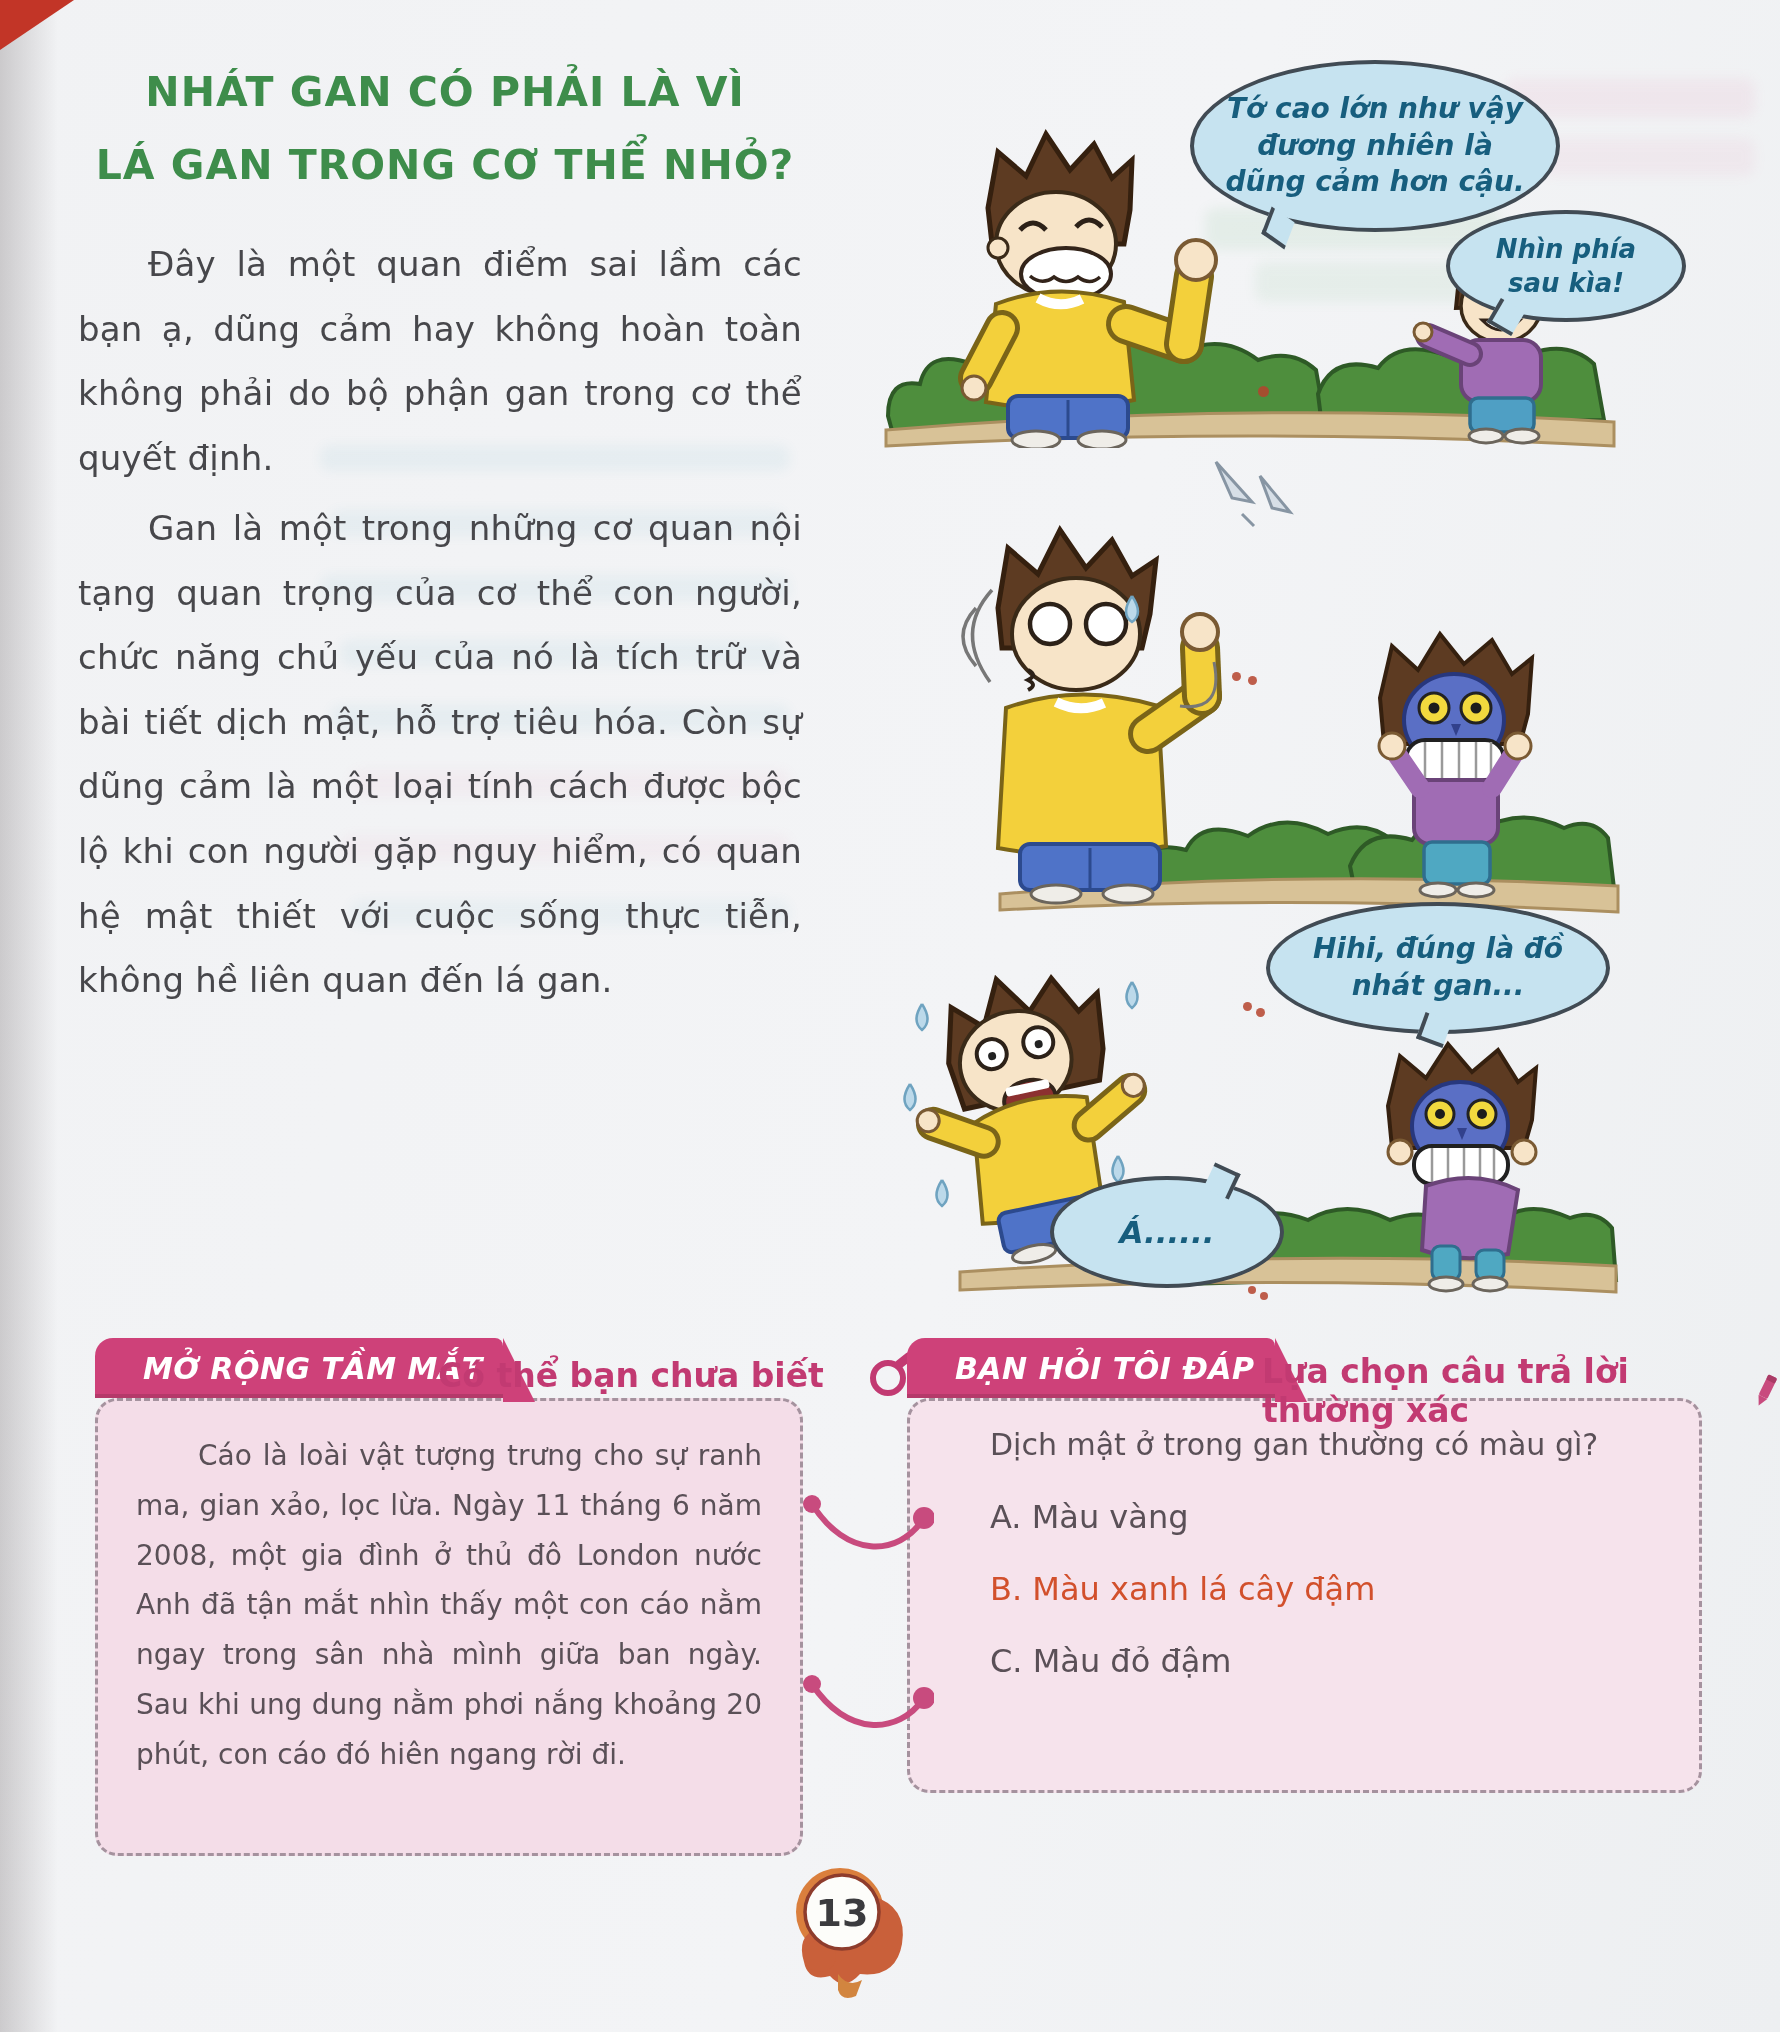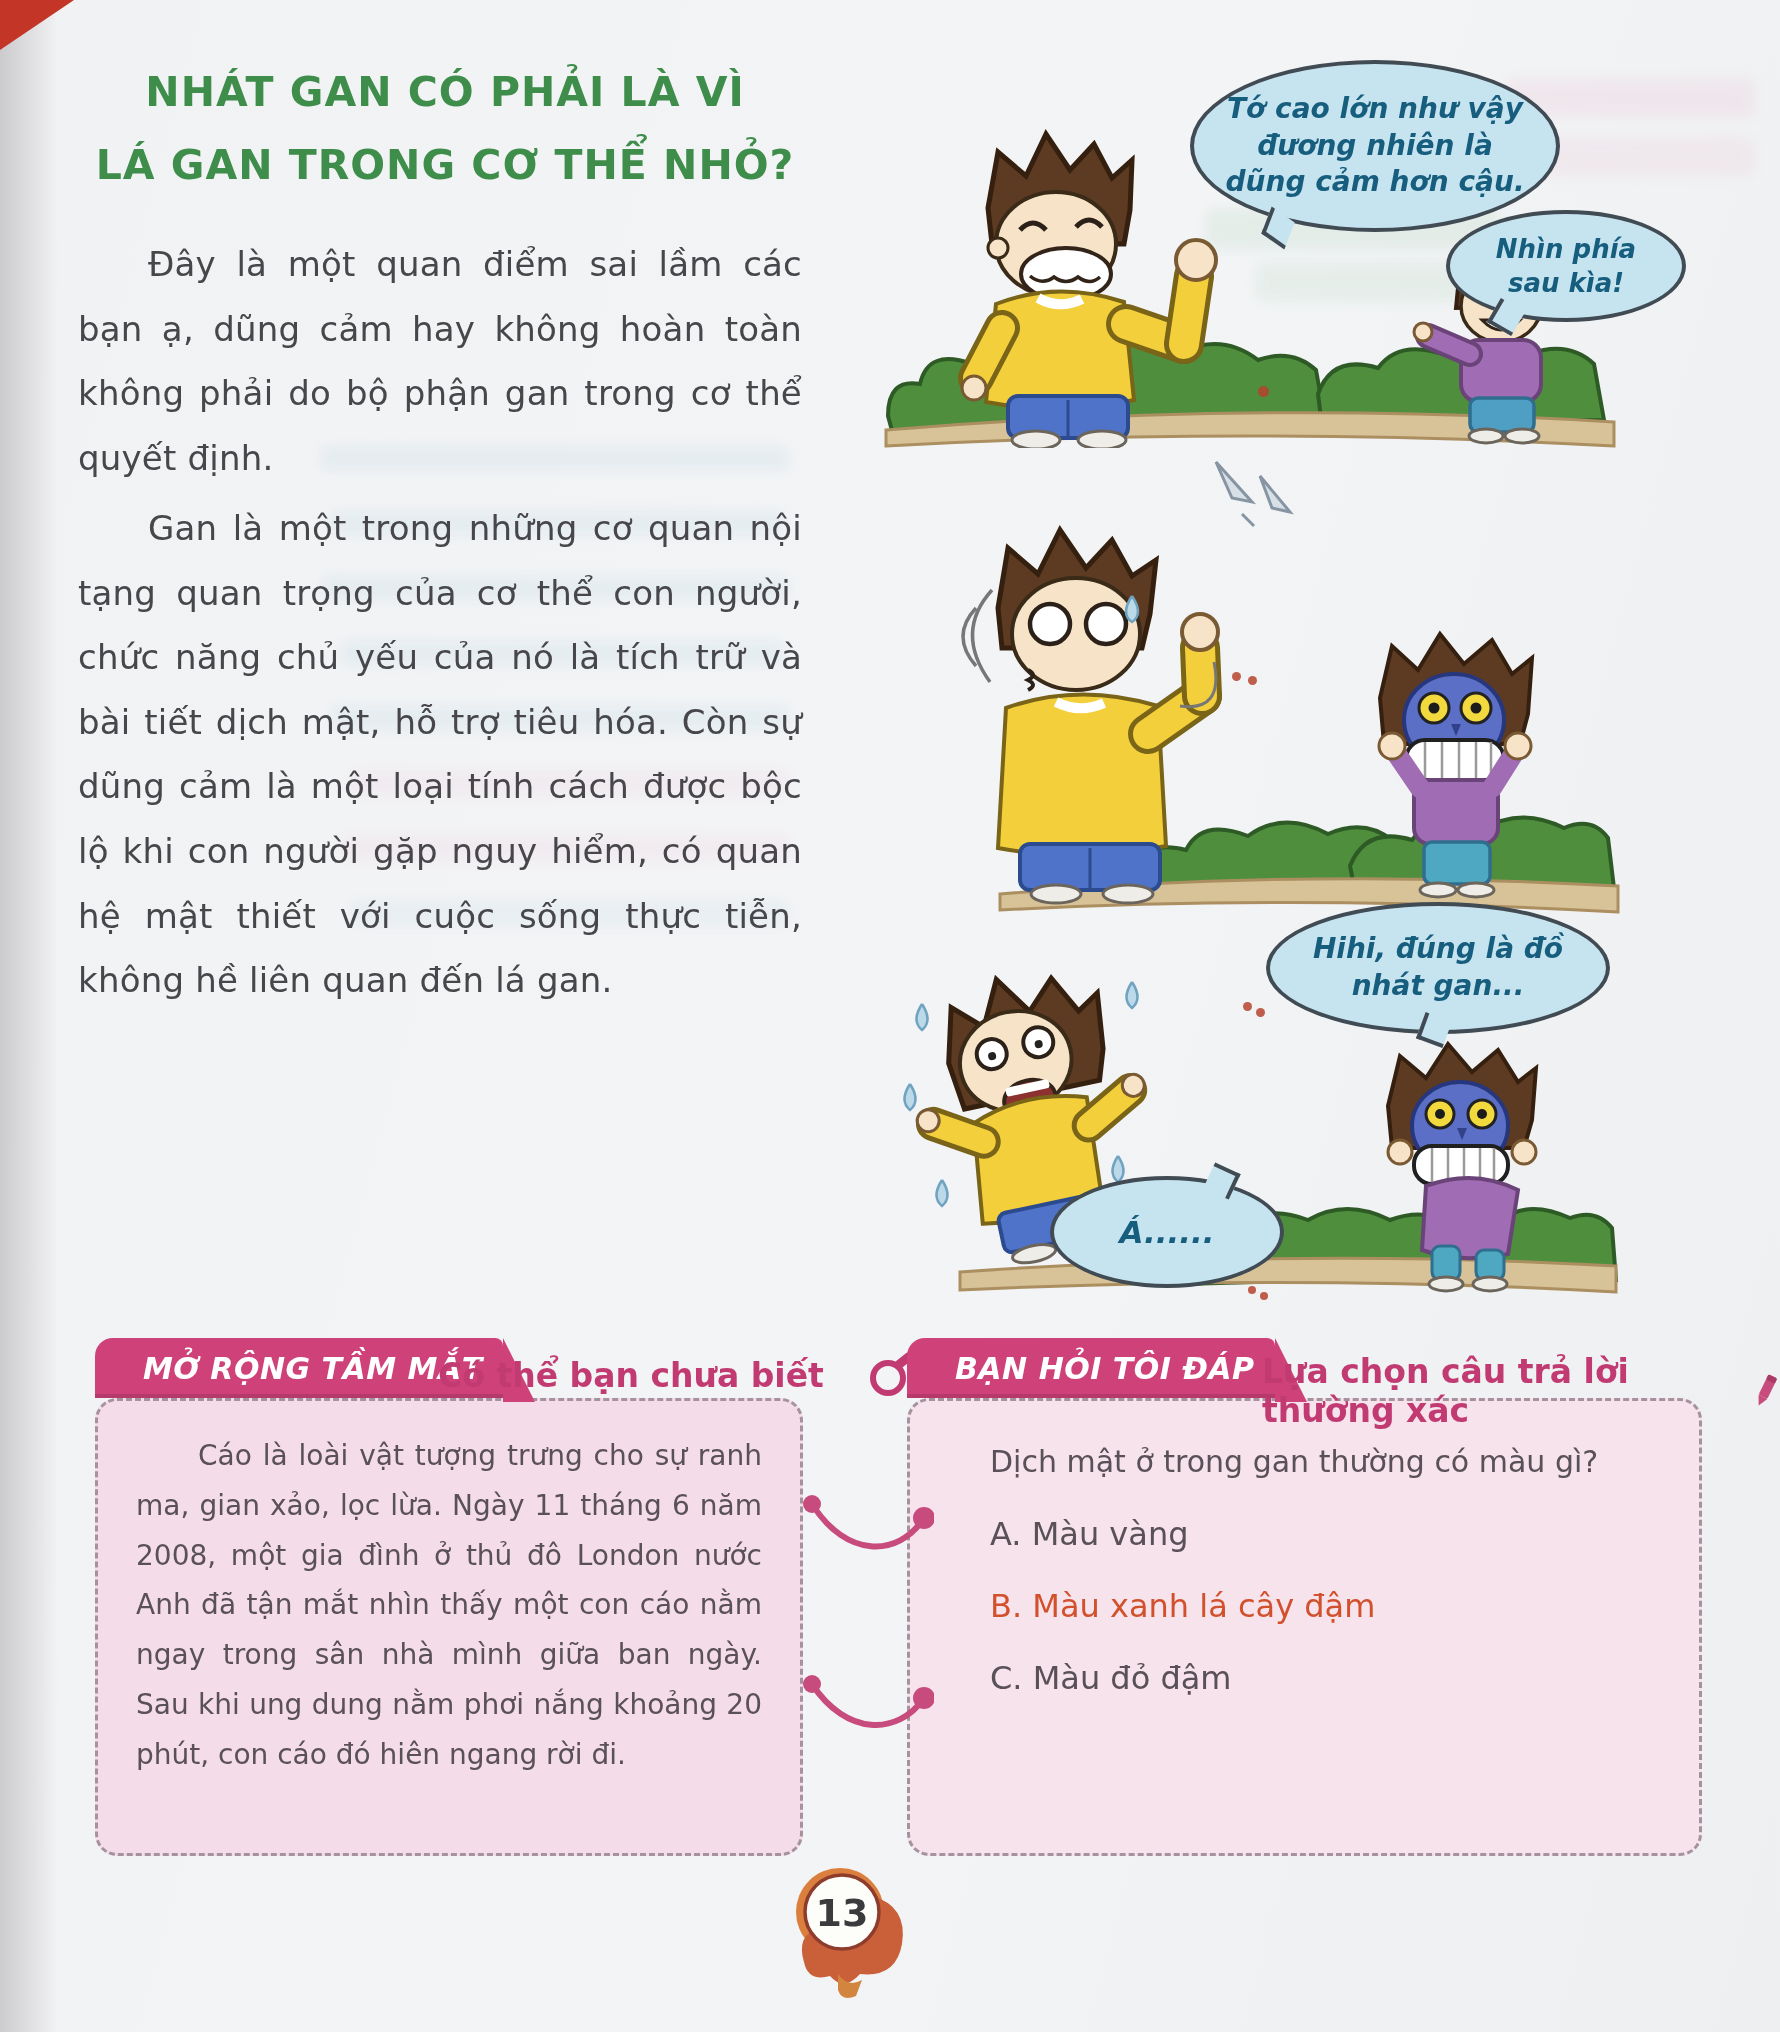--- a/index.html
+++ b/index.html
@@ -65,21 +65,21 @@
   #quiz-heading{left:1262px;top:1352px;}
 
   .magnifier{width:46px;height:46px;position:relative;display:inline-block;}
   .magnifier::before{content:"";position:absolute;left:2px;bottom:2px;width:24px;height:24px;
     border:6px solid #c23a72;border-radius:50%;}
   .magnifier::after{content:"";position:absolute;right:0;top:4px;width:20px;height:9px;
     background:#c23a72;border-radius:4px;transform:rotate(-38deg);}
 
   .info-box{position:absolute;border:3px dashed #a5929e;border-radius:22px;box-sizing:border-box;z-index:10;}
   #fact-box{left:95px;top:1398px;width:708px;height:458px;background:#f4dde8;padding:30px 38px;}
-  #quiz-box{left:907px;top:1398px;width:795px;height:458px;background:#f6e3ec;padding:43px 40px 30px 80px;}
+  #quiz-box{left:907px;top:1398px;width:795px;height:395px;background:#f6e3ec;padding:26px 40px 30px 80px;}
   .fact-text{font-size:28px;line-height:1.78;color:#5a5057;text-align:justify;text-indent:62px;}
   .quiz-question{font-size:30px;color:#5a5057;margin-bottom:36px;}
   .quiz-option{font-size:32px;color:#5a5057;margin-bottom:34px;}
   .quiz-option.highlight{color:#d2502c;}
 
   .connector{position:absolute;width:132px;height:82px;z-index:11;}
   #connector-top{left:802px;top:1486px;}
   #connector-bottom{left:802px;top:1664px;}
 
   #page-badge{position:absolute;left:768px;top:1856px;width:170px;height:170px;z-index:6;}

